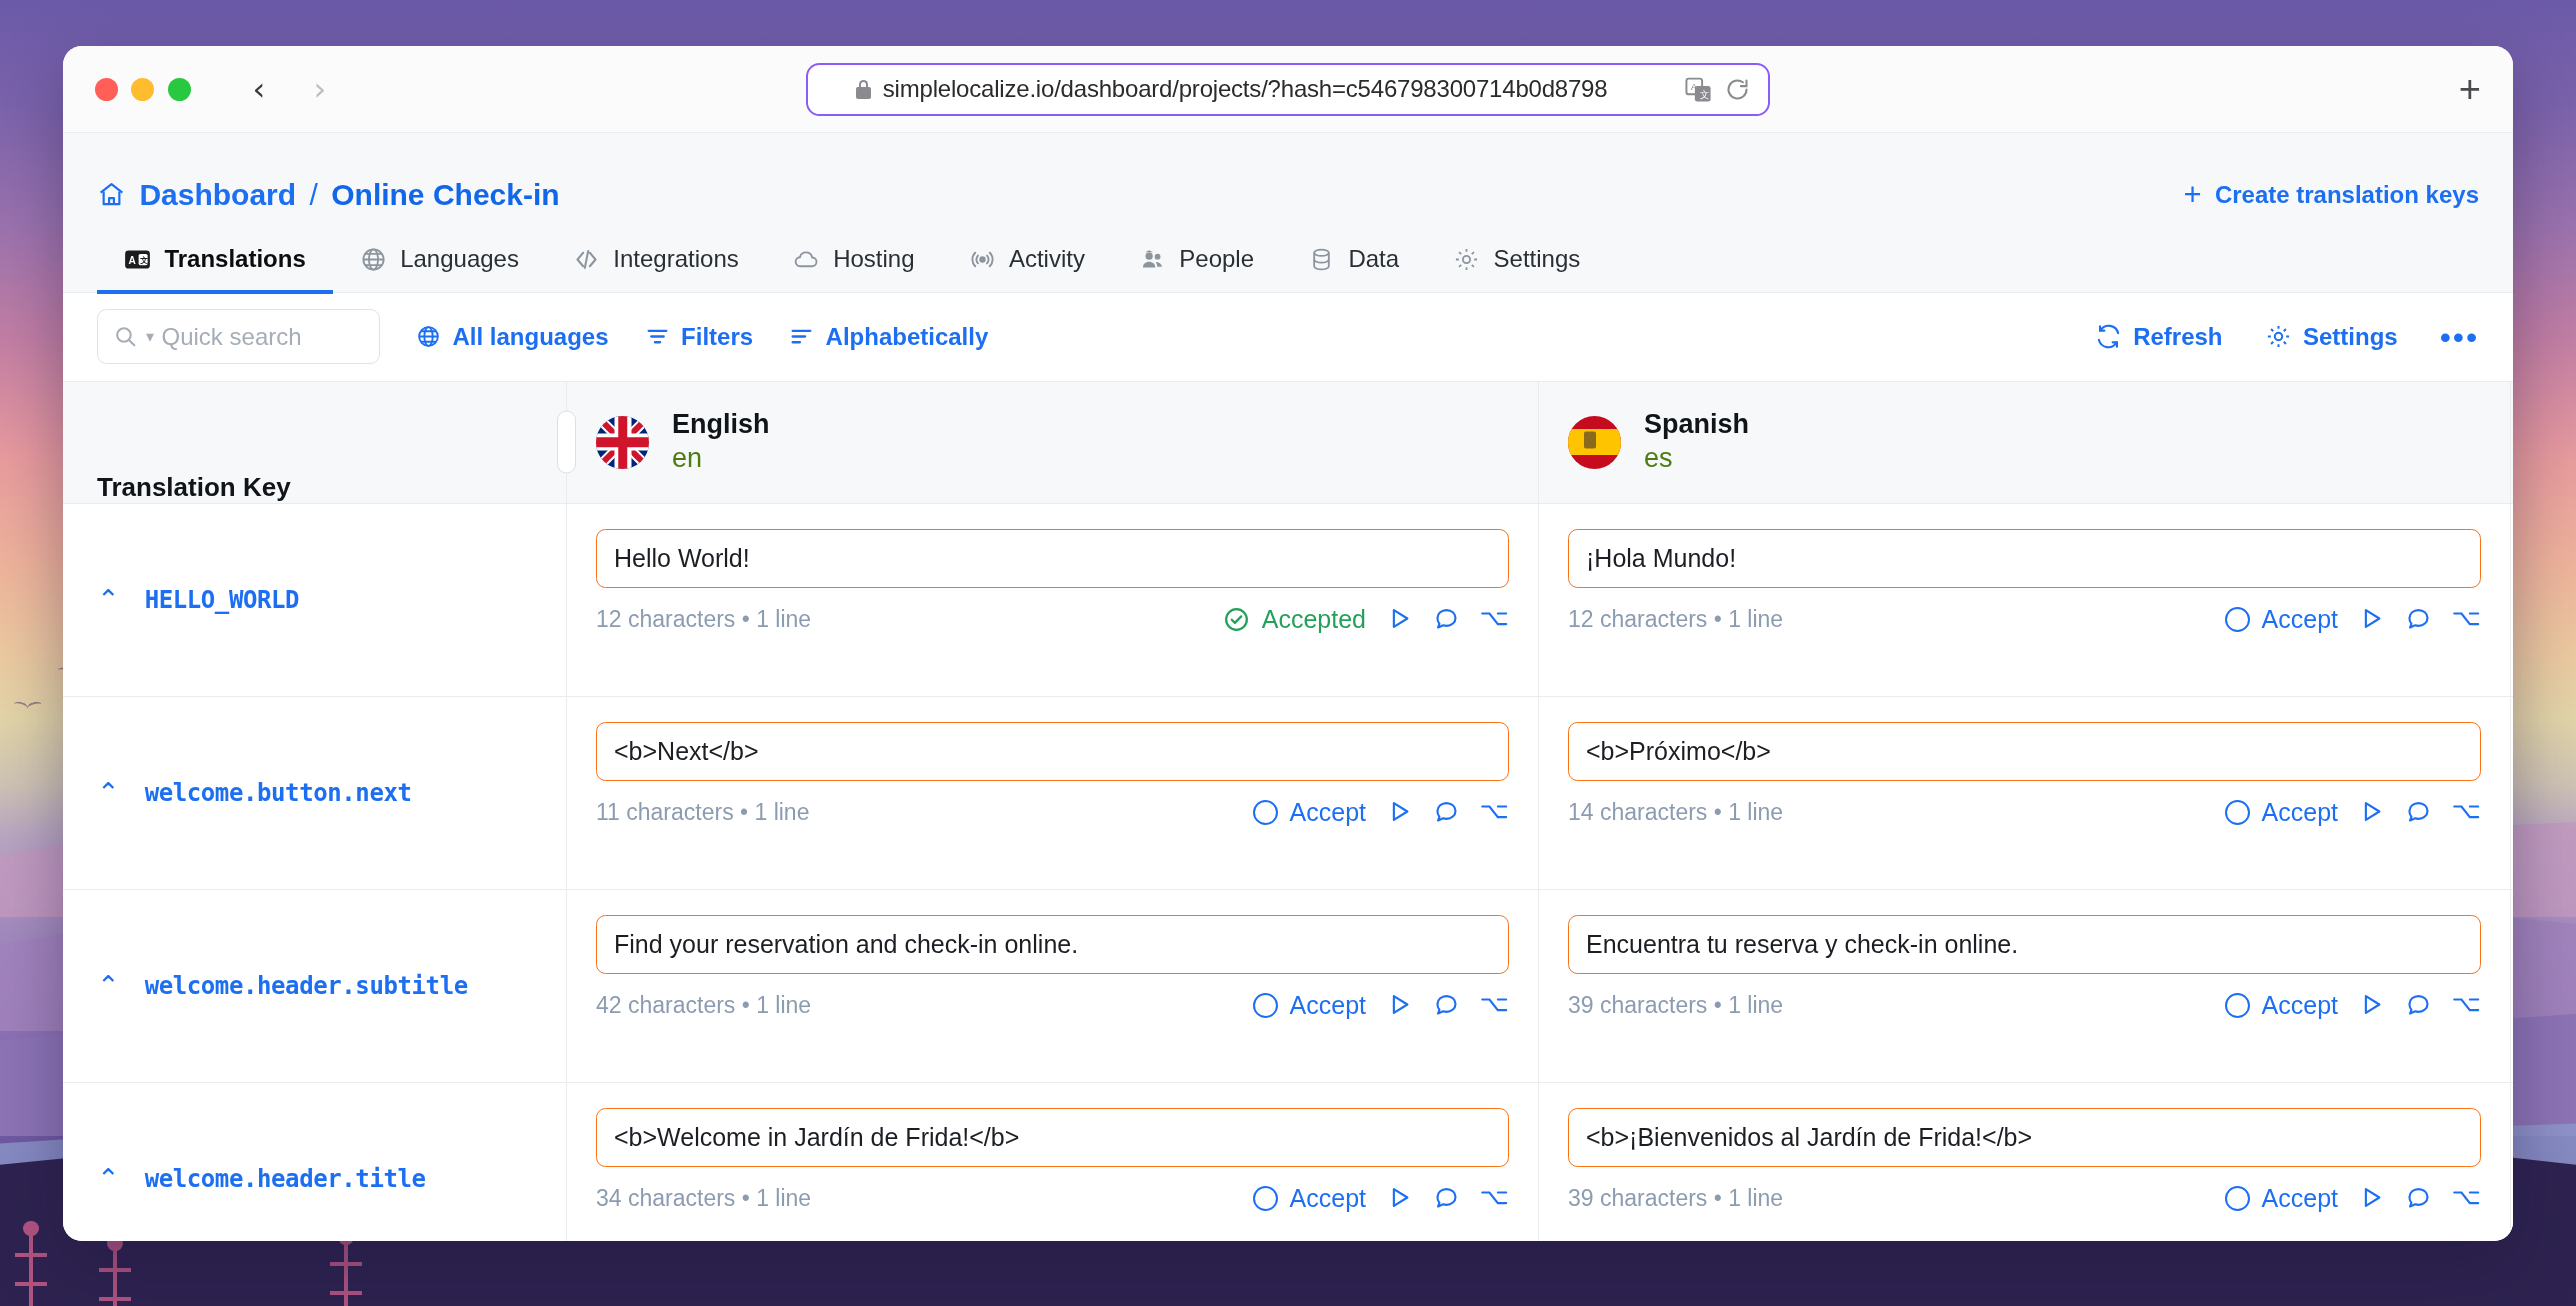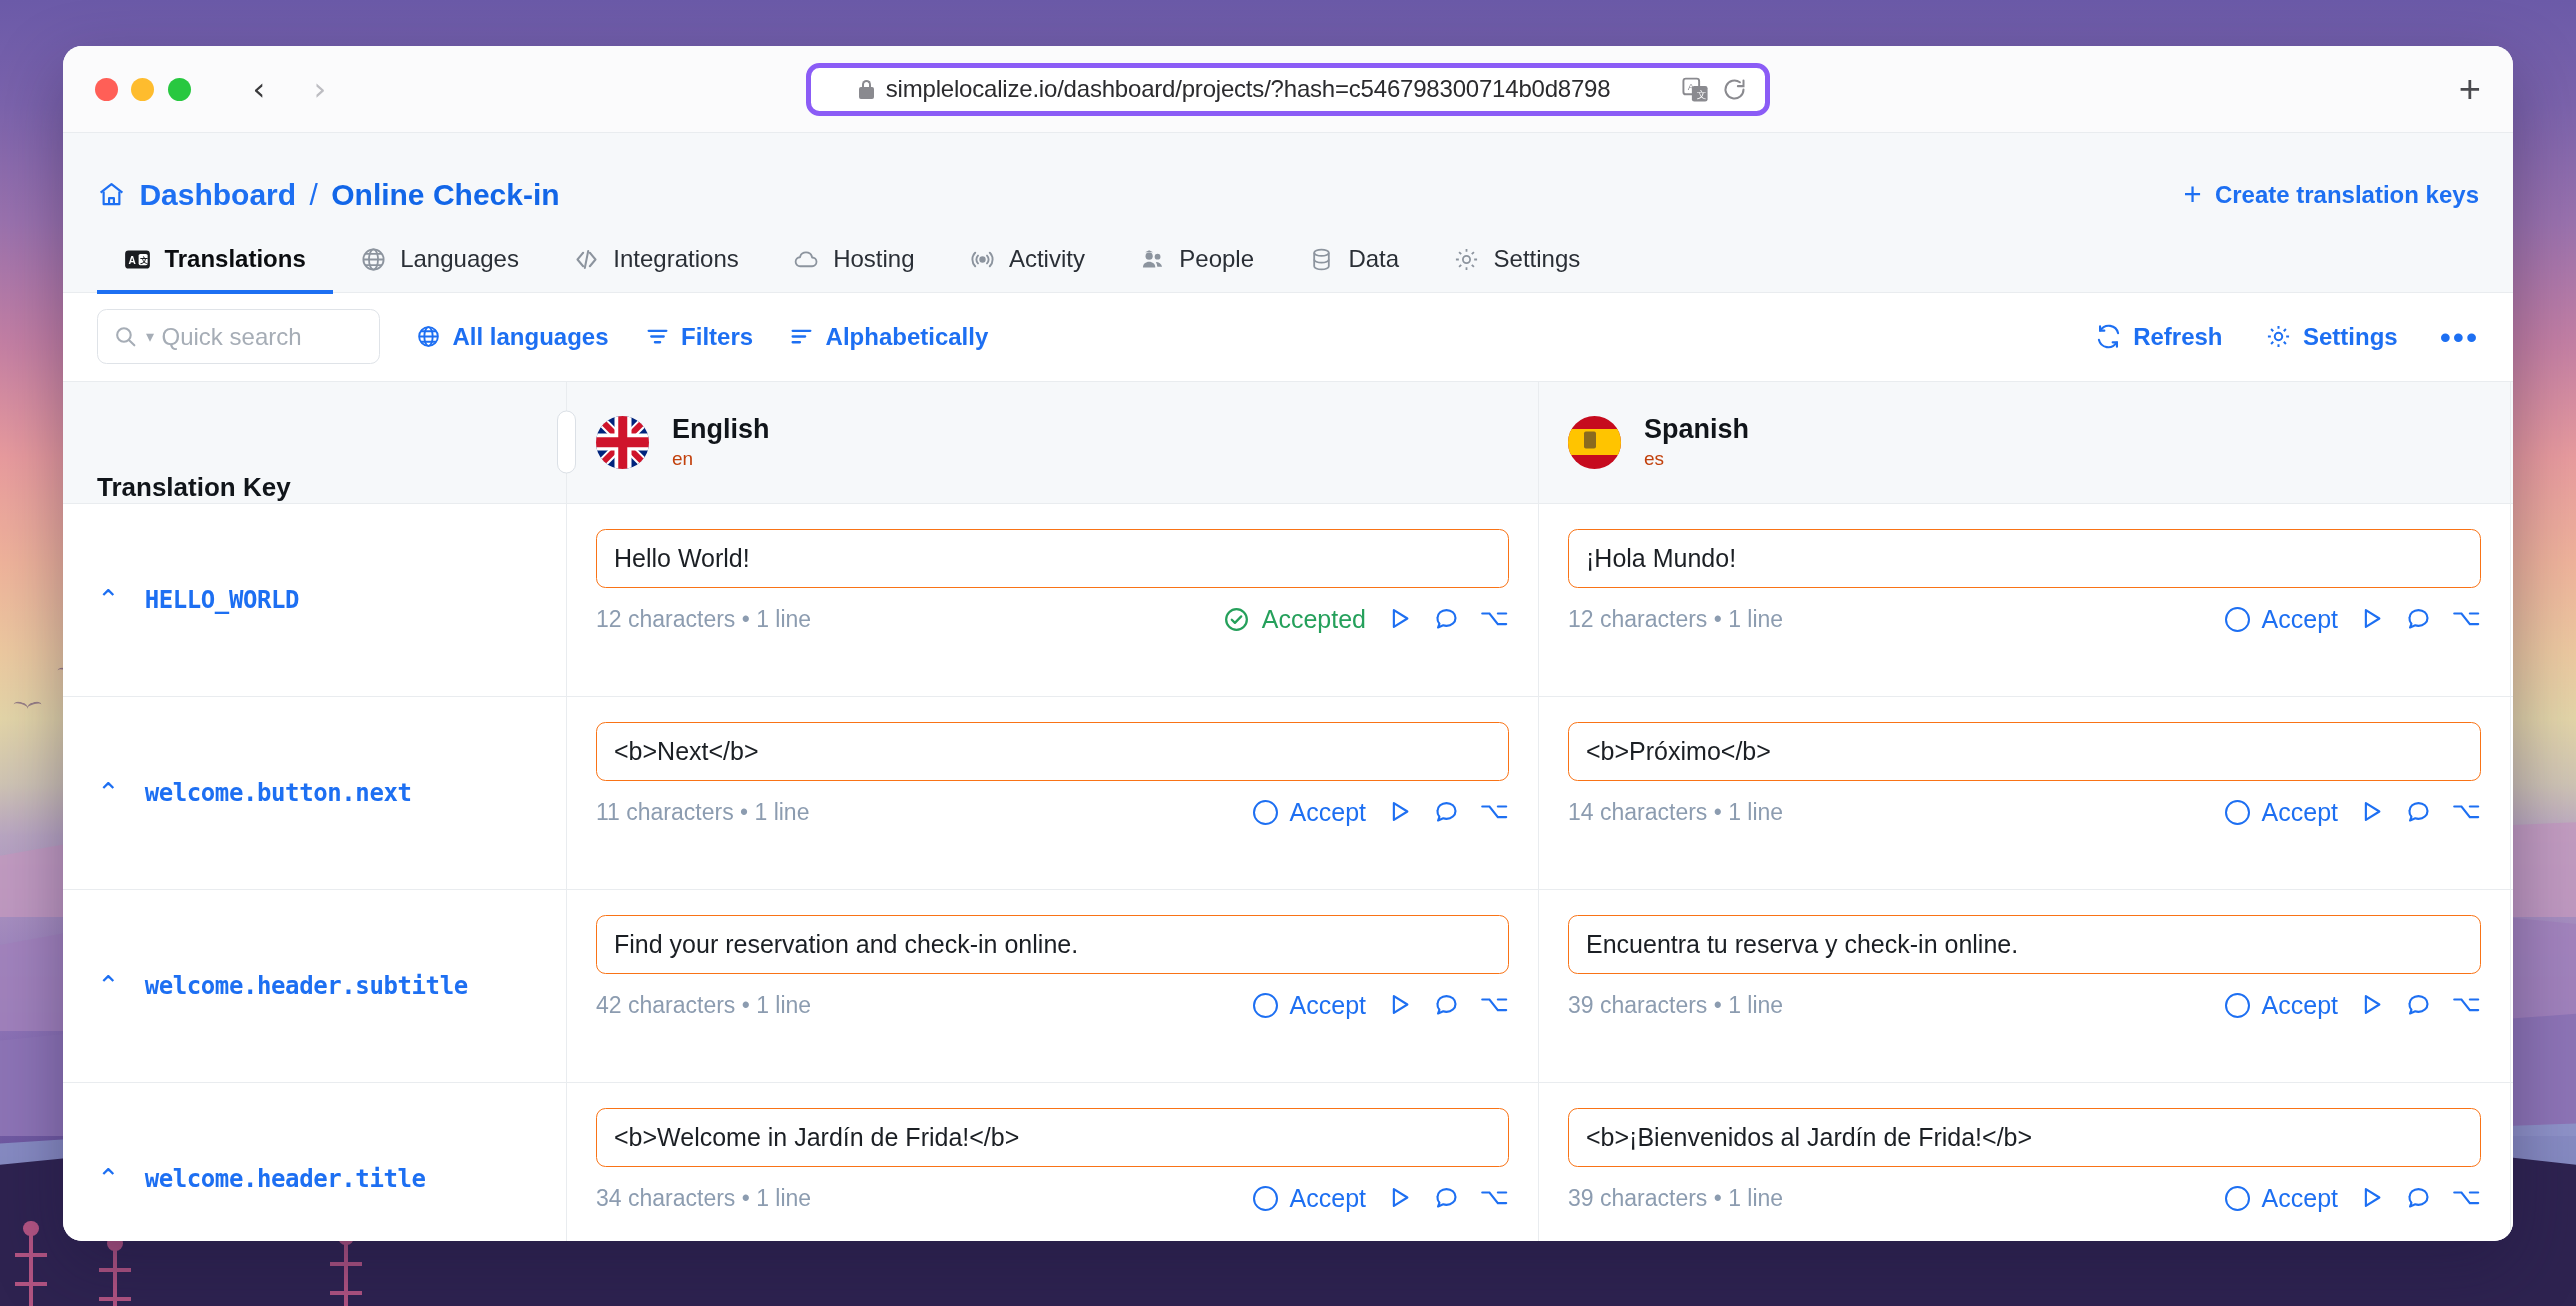--- a/index.html
+++ b/index.html
@@ -106,21 +106,21 @@
   .dot.yellow { background: #febc2e; }
   .dot.green { background: #28c840; }
   .navbtn {
     width: 44px; height: 44px; display: flex; align-items: center; justify-content: center;
     font-size: 32px; line-height: 1; color: #3a3a3c; font-family: "DejaVu Sans", sans-serif;
   }
   .navbtn.fwd { color: #bdbdc2; margin-left: 17px; }
   #urlbar {
     position: absolute; left: 50%; transform: translateX(-50%);
     width: 964px; height: 53px;
-    border: 5px solid #8b5cf6; border-radius: 13.4px;
+    border: 2px solid #8b5cf6; border-radius: 13.4px;
     background: #fff;
     display: flex; align-items: center; padding: 0 17px; gap: 11.5px;
   }
   .lock {
     width: 15.3px; height: 19px; position: relative; flex: none; margin-left: 31px;
   }
   .lock .body { position: absolute; bottom: 0; width: 15.3px; height: 11.5px; border-radius: 1.9px; background: #8a8a8f; }
   .lock .shackle {
     position: absolute; top: 0; left: 2.9px; width: 9.5px; height: 8.6px;
     border: 2.4px solid #8a8a8f; border-bottom: none; border-radius: 5.7px 5.7px 0 0;
@@ -227,21 +227,21 @@
   .flag-uk .rd { position: absolute; left: 50%; top: 50%; width: 140%; height: 5.7px; background: #cf142b; transform: translate(-50%,-50%) rotate(45deg); }
   .flag-uk .rd2 { transform: translate(-50%,-50%) rotate(-45deg); }
   .flag-uk .wv { position: absolute; left: 50%; top: 0; width: 17px; height: 100%; background: #fff; transform: translateX(-50%); }
   .flag-uk .wh { position: absolute; top: 50%; left: 0; width: 100%; height: 17px; background: #fff; transform: translateY(-50%); }
   .flag-uk .rv { position: absolute; left: 50%; top: 0; width: 9.5px; height: 100%; background: #cf142b; transform: translateX(-50%); }
   .flag-uk .rh { position: absolute; top: 50%; left: 0; width: 100%; height: 9.5px; background: #cf142b; transform: translateY(-50%); }
   .flag-es { background: #c60b1e; }
   .flag-es .mid { position: absolute; top: 25%; left: 0; width: 100%; height: 50%; background: #ffc400; }
   .flag-es .crest { position: absolute; top: 46%; left: 30%; transform: translateY(-50%); width: 12.4px; height: 17px; background: #8a6a1f; border-radius: 1.9px; }
   .lang-name { font-size: 27px; font-weight: 700; color: #11151a; line-height: 1.25; }
-  .lang-code { font-size: 19px; color: #c2410c; line-height: 1.25; }
+  .lang-code { font-size: 27px; color: #4d7c0f; line-height: 1.25; }
 
   .tr { height: 193px; }
   .tr .c-key { display: flex; align-items: center; gap: 25px; padding-left: 34px; }
   .chev { color: #1d6ff2; font-size: 27px; line-height: 1; font-family: "DejaVu Sans", sans-serif; }
   .key-text {
     font-family: "DejaVu Sans Mono", monospace;
     font-size: 24px; font-weight: 700; color: #1d6ff2; letter-spacing: -0.4px;
   }
   .tinput {
     width: 100%; height: 59px;

